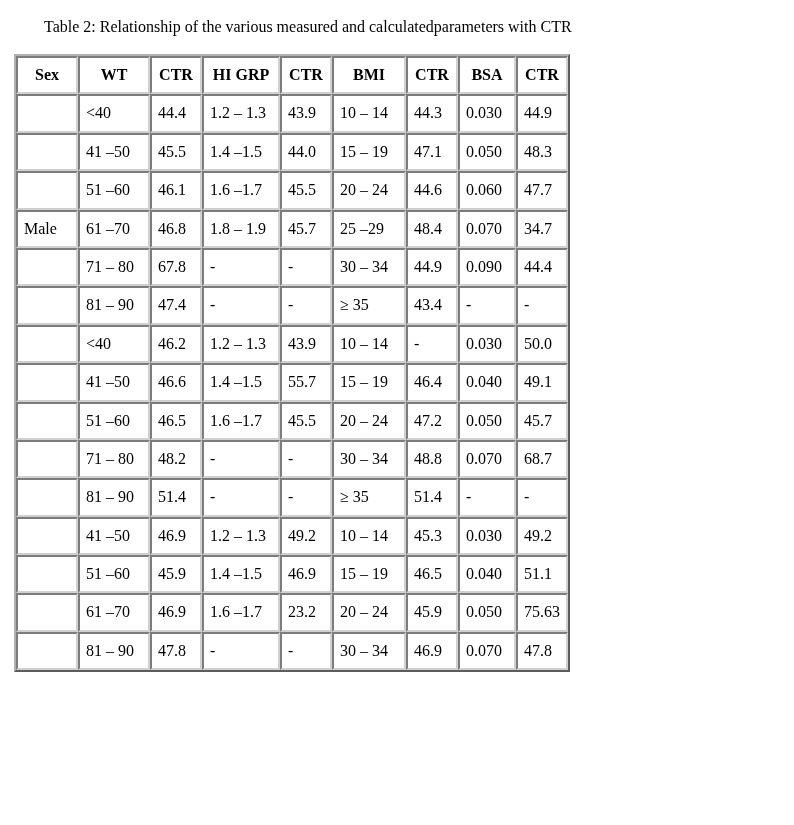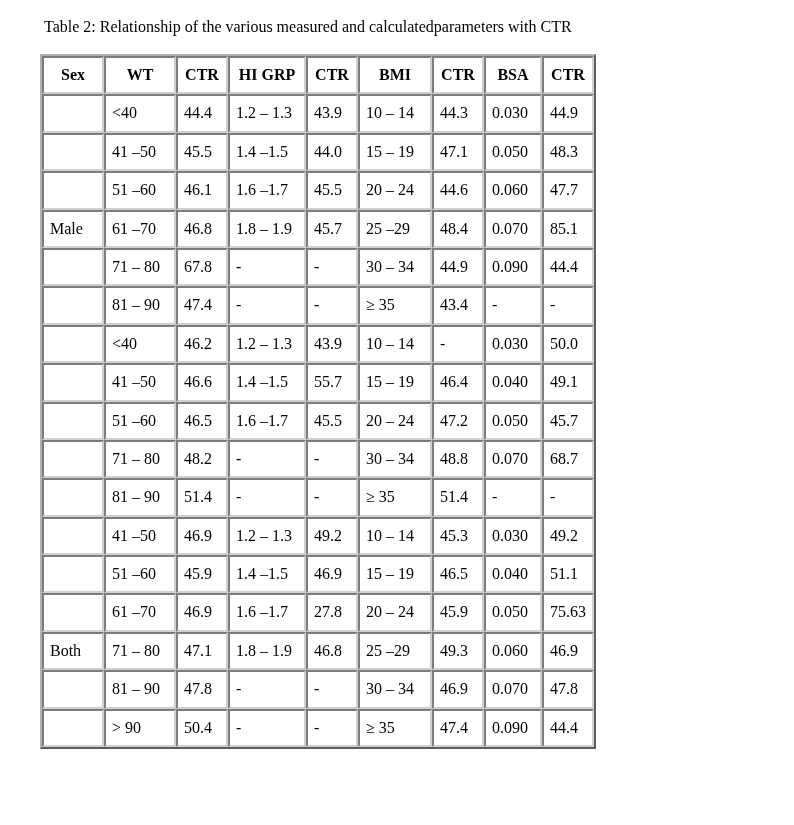--- a/index.html
+++ b/index.html
@@ -11,21 +11,21 @@
       margin: 0;
     }
     .title {
       font-weight: normal;
       margin: 0 0 18px 32px;
       font-size: 16px;
     }
     table {
       border-collapse: separate;
       border-spacing: 0;
-      margin-left: 28px;
+      margin-left: 2px;
       border: 2px outset #b0b0b0;
     }
     th, td {
       border: 2px inset #d0d0d0;
       padding: 6px 6px;
       text-align: left;
       vertical-align: middle;
       background: #fff;
       font-size: 16px;
       line-height: 1.4;
@@ -111,21 +111,21 @@
       </tr>
       <tr>
         <td>Male</td>
         <td>61 –70</td>
         <td>46.8</td>
         <td>1.8 – 1.9</td>
         <td>45.7</td>
         <td>25 –29</td>
         <td>48.4</td>
         <td>0.070</td>
-        <td>85.1</td>
+        <td>34.7</td>
       </tr>
       <tr>
         <td></td>
         <td>71 – 80</td>
         <td>67.8</td>
         <td>-</td>
         <td>-</td>
         <td>30 – 34</td>
         <td>44.9</td>
         <td>0.090</td>
@@ -217,53 +217,31 @@
         <td>15 – 19</td>
         <td>46.5</td>
         <td>0.040</td>
         <td>51.1</td>
       </tr>
       <tr>
         <td></td>
         <td>61 –70</td>
         <td>46.9</td>
         <td>1.6 –1.7</td>
-        <td>27.8</td>
+        <td>23.2</td>
         <td>20 – 24</td>
         <td>45.9</td>
         <td>0.050</td>
         <td>75.63</td>
       </tr>
       <tr>
-        <td>Both</td>
-        <td>71 – 80</td>
-        <td>47.1</td>
-        <td>1.8 – 1.9</td>
-        <td>46.8</td>
-        <td>25 –29</td>
-        <td>49.3</td>
-        <td>0.060</td>
-        <td>46.9</td>
-      </tr>
-      <tr>
         <td></td>
         <td>81 – 90</td>
         <td>47.8</td>
         <td>-</td>
         <td>-</td>
         <td>30 – 34</td>
         <td>46.9</td>
         <td>0.070</td>
         <td>47.8</td>
-      </tr>
-      <tr>
-        <td></td>
-        <td>&gt; 90</td>
-        <td>50.4</td>
-        <td>-</td>
-        <td>-</td>
-        <td>≥ 35</td>
-        <td>47.4</td>
-        <td>0.090</td>
-        <td>44.4</td>
       </tr>
     </tbody>
 </table>
 
 </body></html>

